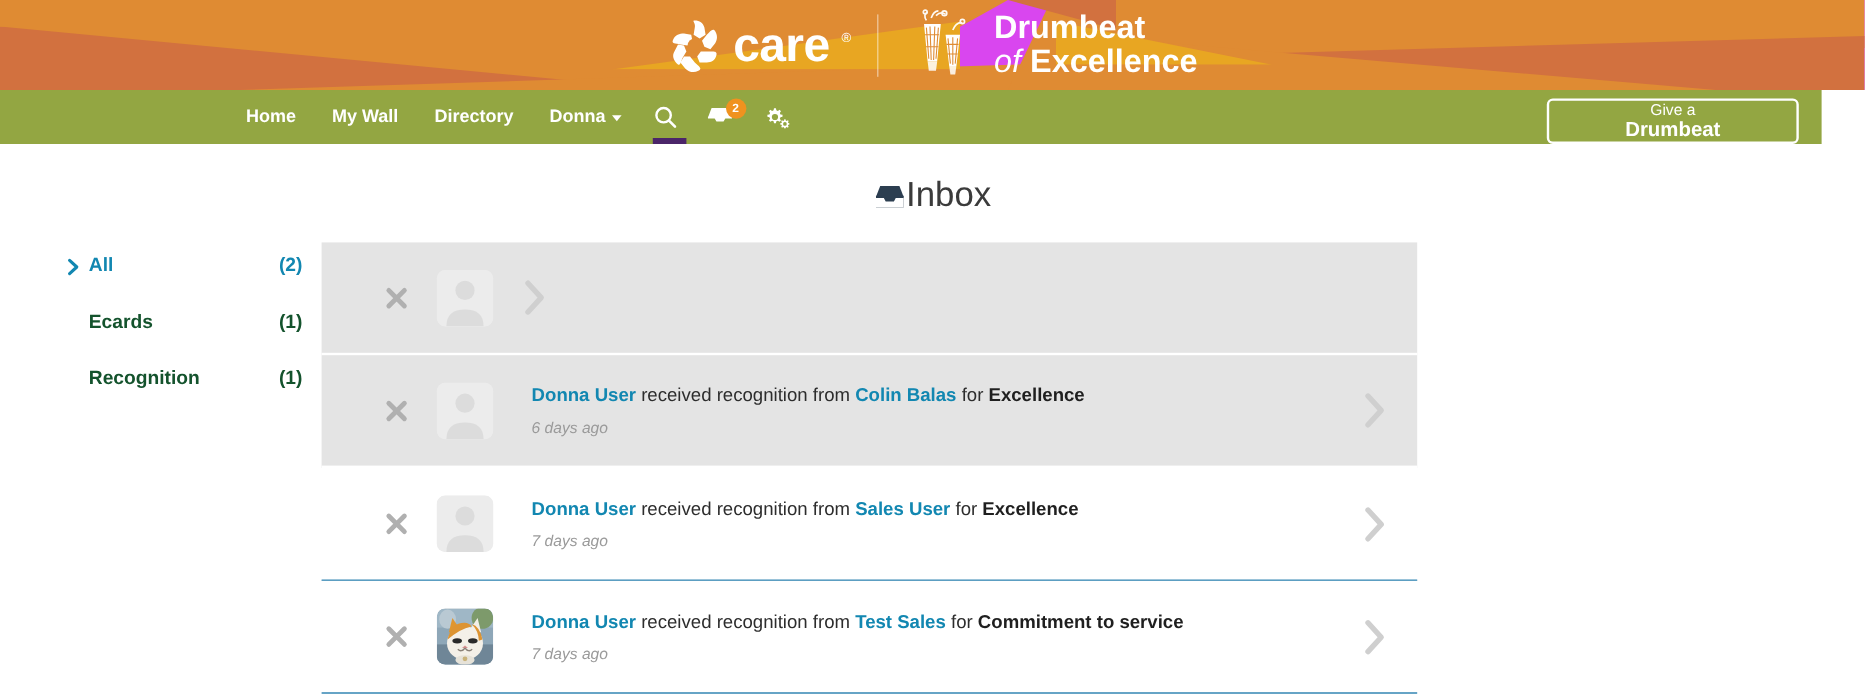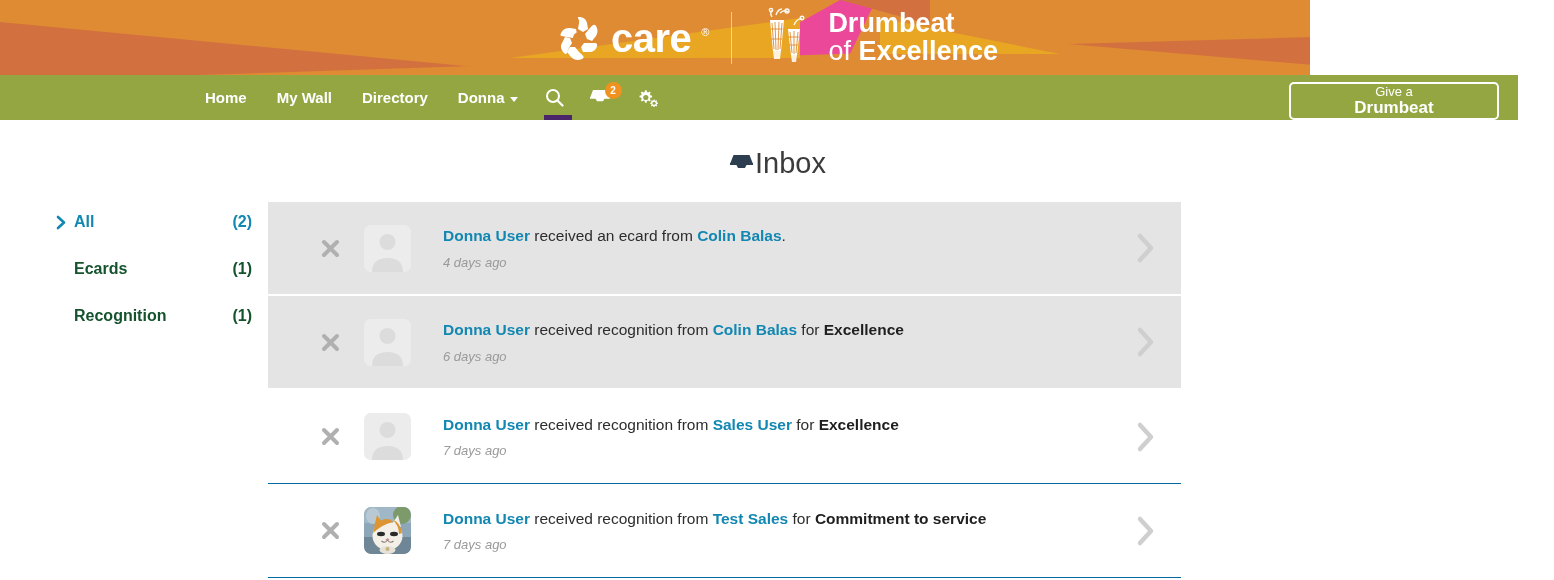--- a/index.html
+++ b/index.html
@@ -6,22 +6,22 @@
   html, body {
     width: 1554px; height: 580px;
     background: #ffffff;
     font-family: "Liberation Sans", sans-serif;
     overflow: hidden;
   }
 
   
   .brand-header {
     position: relative;
-    width: 1310px; height: 75px;
-    background: #ec4899;
+    width: 1554px; height: 75px;
+    background: #d946ef;
     overflow: hidden;
   }
   .bg-shape { position: absolute; }
   .shape-a {
     left: 0; top: 0; width: 840px; height: 75px;
     background: #df8b33;
     clip-path: polygon(0 0, 100% 0, 84% 100%, 0 100%);
   }
   .shape-b {
     left: 0; top: 22px; width: 560px; height: 53px;
@@ -84,21 +84,21 @@
   .care-reg { color: #ffffff; font-size: 11px; vertical-align: top;
               margin-left: 1px; margin-top: -12px; display:inline-block;}
   .logo-divider {
     width: 1px; height: 52px; background: rgba(255,255,255,0.55);
     margin: 0 22px;
   }
   .drums-mark { width: 64px; height: 62px; margin-right: 10px; }
   .drumbeat-text { color: #ffffff; line-height: 1.0; }
   .db-line1 { font-size: 27px; font-weight: bold; display:block; }
   .db-line2 { font-size: 27px; display:block; margin-top: 1px;}
-  .db-italic { font-weight: normal; }
+  .db-italic { font-style: italic; font-weight: normal; }
   .db-bold { font-weight: bold; }
 
   
   .navbar {
     position: relative;
     width: 1518px; height: 45px;
     background: #93a642;
     display: flex; align-items: center;
   }
   .nav-inner {
@@ -387,26 +387,20 @@
           <path d="M3 3 L16 16 M16 3 L3 16" stroke="#b0b0b0" stroke-width="4" stroke-linecap="round"></path>
         </svg>
       </div>
       <div class="avatar">
         <svg width="47" height="47" viewBox="0 0 47 47">
           <rect width="47" height="47" rx="7" fill="#ececec"></rect>
           <circle cx="23.5" cy="17" r="8" fill="#dcdcdc"></circle>
           <path d="M8 47 q0 -14 15.5 -14 q15.5 0 15.5 14 Z" fill="#dcdcdc"></path>
         </svg>
       </div>
-      <div class="msg-body">
-        <div class="msg-text">
-          <span class="lnk">Donna User</span><span> received an ecard from </span><span class="lnk">Colin Balas</span><span>.</span>
-        </div>
-        <div class="msg-time">4 days ago</div>
-      </div>
       <div class="row-chevron">
         <svg width="20" height="32" viewBox="0 0 20 32">
           <path d="M4 4 L15 16 L4 28" stroke="#cfcfcf" stroke-width="4.5" fill="none" stroke-linecap="round" stroke-linejoin="round"></path>
         </svg>
       </div>
     </div>
 
     <div class="msg-row">
       <div class="del-btn">
         <svg width="19" height="19" viewBox="0 0 19 19">

